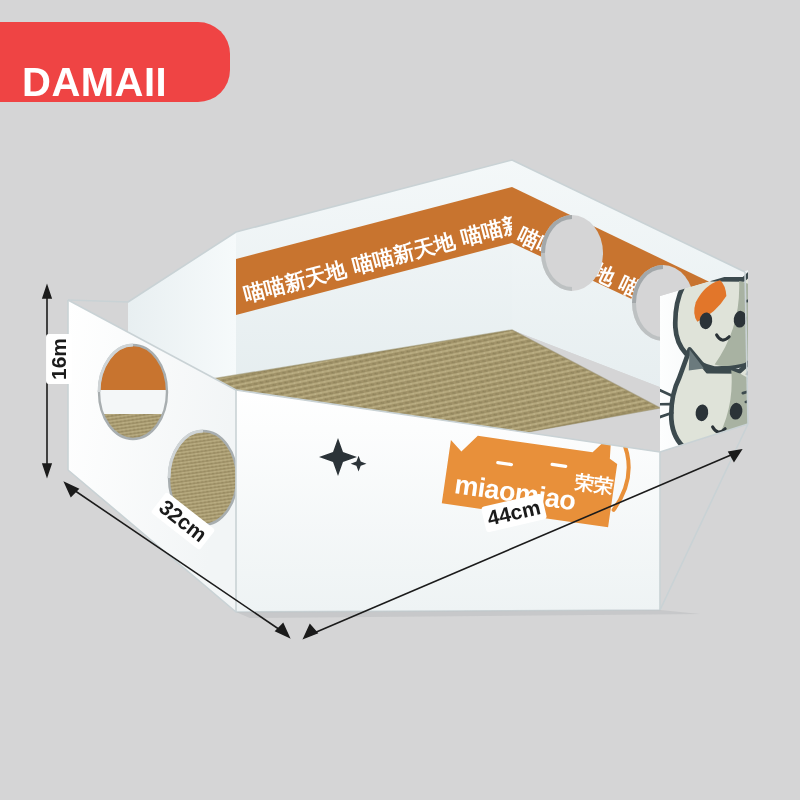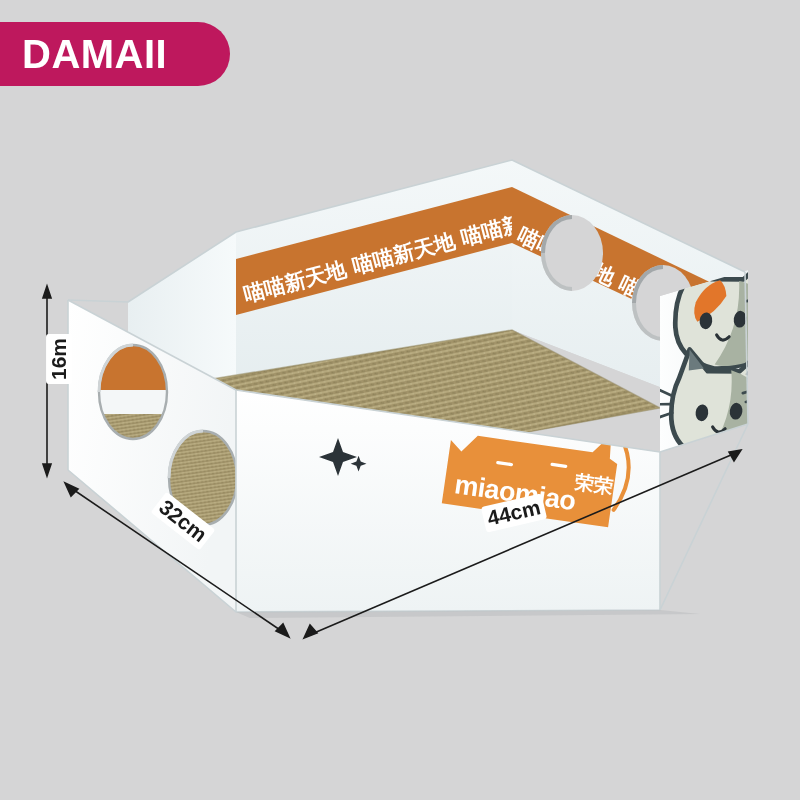--- a/index.html
+++ b/index.html
@@ -21,27 +21,27 @@
     height: 800px;
   }
   #scene {
     position: absolute;
     inset: 0;
   }
   .brand-badge {
     position: absolute;
     left: 0;
     top: 22px;
-    height: 64px;
+    height: 80px;
     min-width: 230px;
-    background: #be185d;
+    background: #ef4444;
     border-top-right-radius: 32px;
     border-bottom-right-radius: 32px;
     display: flex;
-    align-items: center;
+    align-items: flex-end;
     padding: 0 26px 0 22px;
     box-sizing: border-box;
     z-index: 40;
   }
   .brand-badge .brand-text {
     color: #ffffff;
     font-size: 40px;
     font-weight: bold;
     letter-spacing: 0.5px;
     line-height: 1;

